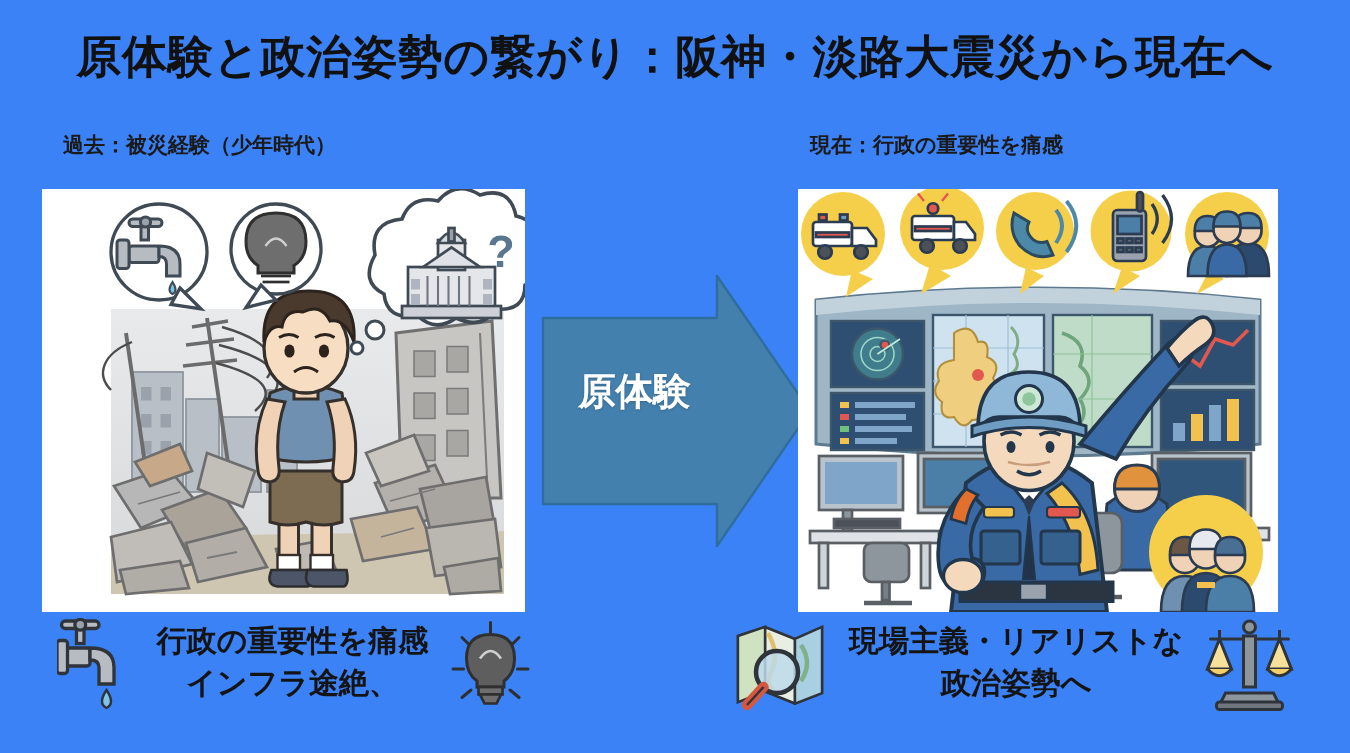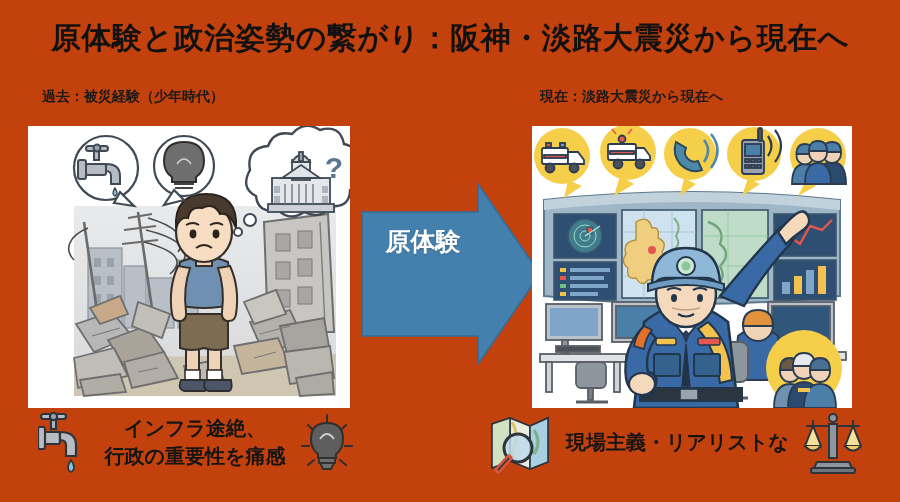--- a/index.html
+++ b/index.html
@@ -3,21 +3,21 @@
 <meta charset="utf-8">
 <title>原体験と政治姿勢の繋がり</title>
 <style>
   html,body{margin:0;padding:0;}
   body{
     width:900px;height:502px;
     background:#ffffff;
     font-family:"Liberation Sans","DejaVu Sans",sans-serif;
     overflow:hidden;position:relative;
   }
-  #stage{position:relative;width:900px;height:502px;overflow:hidden;background:#c2410c;}
+  #stage{position:relative;width:900px;height:502px;overflow:hidden;background:#3b82f6;}
 
   
   .title{
     position:absolute;left:0;top:18px;width:900px;text-align:center;
     font-size:30px;font-weight:bold;color:#111111;letter-spacing:0.5px;
     white-space:nowrap;
   }
 
   
   .subtitle{
@@ -33,21 +33,21 @@
   .panel-right{left:532px;top:126px;width:320px;height:282px;}
 
   
   .arrow-wrap{position:absolute;left:360px;top:182px;width:182px;height:184px;}
   .arrow-label{
     position:absolute;left:0;top:44px;width:126px;text-align:center;
     color:#ffffff;font-size:25px;font-weight:bold;line-height:1.22;
     text-shadow:0 1px 2px rgba(0,0,0,.18);
     pointer-events:none;
   }
-  .arrow-label div{white-space:nowrap;}
+  .arrow-label div{white-space:nowrap;margin-top:20px;}
 
   
   .caption{
     position:absolute;top:412px;display:flex;align-items:center;gap:14px;
   }
   .caption.left{left:38px;width:316px;}
   .caption.right{left:490px;width:352px;}
   .caption-text{
     font-size:20px;font-weight:bold;color:#141414;line-height:1.38;text-align:center;
     flex:1;white-space:nowrap;
@@ -56,21 +56,21 @@
 </style>
 </head>
 <body>
 
 <div id="stage">
 
   <div class="title">原体験と政治姿勢の繋がり：阪神・淡路大震災から現在へ</div>
 
   <div class="subtitle left">過去：被災経験（少年時代）</div>
 
-  <div class="subtitle right">現在：淡路大震災から現在へ</div>
+  <div class="subtitle right">現在：行政の重要性を痛感</div>
 
   <div class="panel panel-left">
     <svg width="322" height="282" viewBox="0 0 322 282" xmlns="http://www.w3.org/2000/svg">
       <defs>
         <clipPath id="clipL">
             <rect x="0" y="0" width="322" height="282"></rect>
           </clipPath>
         <linearGradient id="skyG" x1="0" y1="0" x2="0" y2="1">
           <stop offset="0%" stop-color="#e9eaec"></stop>
             <stop offset="100%" stop-color="#d6d8da"></stop>
@@ -517,22 +517,22 @@
         <rect x="4" y="20" width="18" height="12" rx="2"></rect>
         <path d="M22 20 q16 0 16 13 v11 h-10 v-11 q0 -5 -6 -5 z"></path>
         <rect x="0" y="15" width="7" height="22" rx="2"></rect>
         <rect x="13" y="6" width="5" height="11"></rect>
         <rect x="3" y="2" width="25" height="5" rx="2.5"></rect>
         <circle cx="15.5" cy="4.5" r="3.6" fill="#9aa1a8"></circle>
       </g>
       <path d="M33 48 q-6 9 0 12 q6 -3 0 -12 z" fill="#7fc4e6" stroke="#2f343a" stroke-width="1.6"></path>
     </svg>
     <div class="caption-text">
+      <div>行政の重要性を痛感</div>
       <div>インフラ途絶、</div>
-      <div>行政の重要性を痛感</div>
     </div>
     <svg class="cap-icon" width="54" height="60" viewBox="0 0 54 60" xmlns="http://www.w3.org/2000/svg">
       <g stroke="#2f2f2f" stroke-width="2" fill="none" stroke-linecap="round">
         <path d="M27 2 v7"></path>
           <path d="M8 12 l5 5"></path>
           <path d="M46 12 l-5 5"></path>
         <path d="M2 33 h7"></path>
           <path d="M52 33 h-7"></path>
           <path d="M8 52 l6 -5"></path>
           <path d="M46 52 l-6 -5"></path>
@@ -556,20 +556,21 @@
       <path d="M2 12 L20 6 L20 49 L2 56 Z" fill="#cfe3c2" stroke="#2f343a" stroke-width="1.6"></path>
       <path d="M40 14 L58 6 L58 50 L40 57 Z" fill="#a9cfe2" stroke="#2f343a" stroke-width="1.6"></path>
       <path d="M22 10 q8 14 2 26 q-4 8 2 12" fill="none" stroke="#e0c06a" stroke-width="3"></path>
       <path d="M44 18 q8 12 0 24" fill="none" stroke="#7fb08a" stroke-width="3"></path>
       <circle cx="28" cy="36" r="14" fill="#bcd9ea" fill-opacity="0.85" stroke="#2f343a" stroke-width="3"></circle>
       <path d="M19 46 L8 58" stroke="#d6563f" stroke-width="7" stroke-linecap="round"></path>
       <path d="M19 46 L8 58" stroke="#2f343a" stroke-width="1.6" fill="none"></path>
     </svg>
     <div class="caption-text">
       <div>現場主義・リアリストな</div>
+      <div>政治姿勢へ</div>
     </div>
     <svg class="cap-icon" width="60" height="62" viewBox="0 0 60 62" xmlns="http://www.w3.org/2000/svg">
       <g stroke="#2f343a" stroke-width="2">
         <circle cx="30" cy="6" r="4" fill="#8d959d"></circle>
         <path d="M4 14 H56" stroke-linecap="round"></path>
         <rect x="26" y="12" width="8" height="34" fill="#8d959d"></rect>
         <path d="M14 50 h32 l4 8 h-40 z" fill="#8d959d"></path>
         <rect x="8" y="56" width="44" height="5" rx="2" fill="#6f767e"></rect>
         <path d="M10 14 L2 34 h16 z" fill="#f6e09a"></path>
         <path d="M50 14 L42 34 h16 z" fill="#f6e09a"></path>

